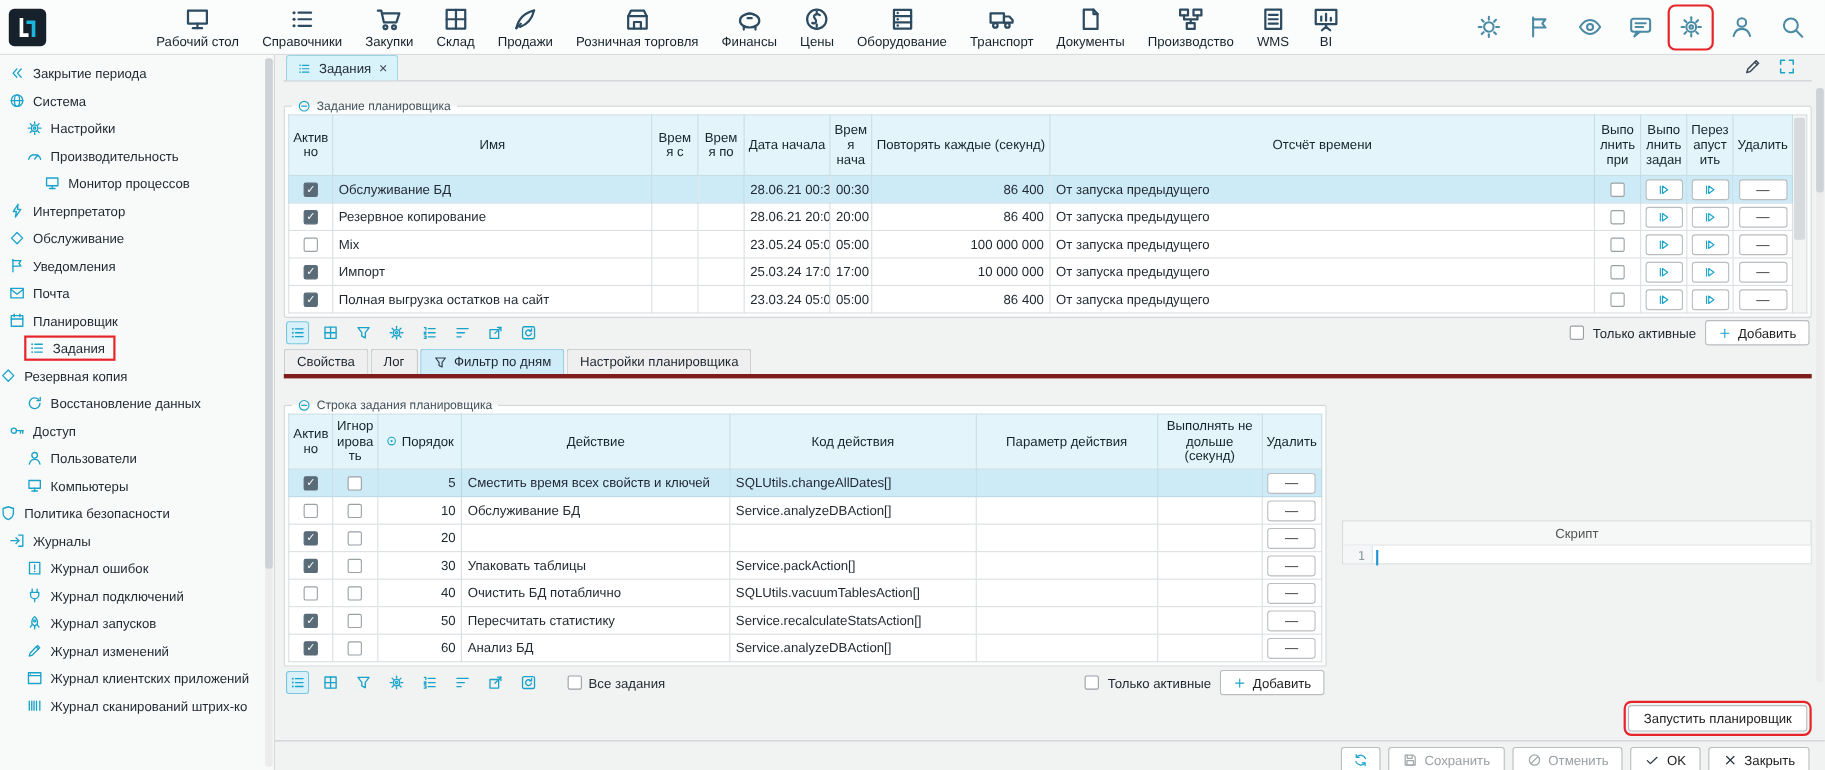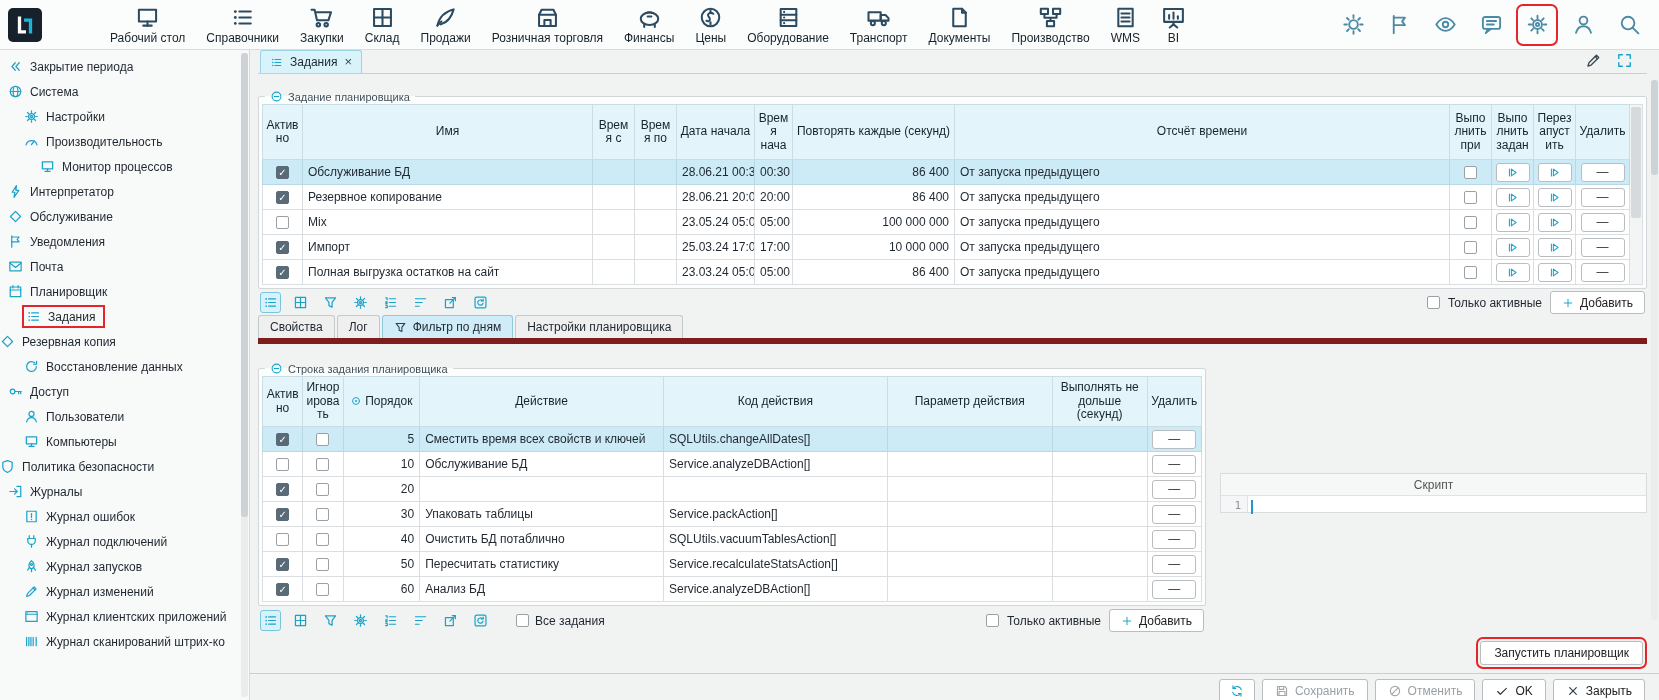--- a/index.html
+++ b/index.html
@@ -9,21 +9,21 @@
   button{font-family:inherit;font-size:12px}
 
   .icn{display:inline-flex;align-items:center;justify-content:center}
   .icn svg{width:100%;height:100%;fill:none;stroke:currentColor;stroke-width:1.3;stroke-linecap:round;stroke-linejoin:round}
   .icn svg .fillC{fill:currentColor;stroke:none}
 
   
   .topbar{height:50px;background:#fbfcfc;border-bottom:1px solid #d8dcde;display:flex;align-items:center;padding:0 12px 0 8px}
   .logo{width:34px;height:34px;background:#17212b;border-radius:5px;flex:none;display:flex;align-items:center;justify-content:center}
   .logo svg{width:22px;height:22px;fill:none;stroke-width:2.4;stroke-linecap:square}
-  .modules{display:flex;gap:21px;margin-left:68px;align-items:center}
+  .modules{display:flex;gap:21px;margin-left:100px;align-items:center}
   .module{display:flex;flex-direction:column;align-items:center;gap:1px;cursor:pointer}
   .module .icn{width:25px;height:25px;color:#2c4a60}
   .module .mlabel{font-size:12px;color:#17222b;white-space:nowrap}
   .top-right{margin-left:auto;display:flex;align-items:center;gap:10px}
   .iconbtn{width:36px;height:36px;display:flex;align-items:center;justify-content:center;border-radius:4px;cursor:pointer}
   .iconbtn .icn{width:23px;height:23px;color:#4b8aa5}
   .iconbtn.hl{outline:2px solid #e5252a;outline-offset:1px}
 
   
   .shell{display:flex;height:650px}
@@ -85,21 +85,21 @@
   .tbicon{width:21px;height:21px;color:#1aa3c9;display:inline-flex;padding:2px;border:1px solid transparent;border-radius:3px;cursor:pointer}
   .tbicon svg{width:100%;height:100%;fill:none;stroke:currentColor;stroke-width:1.3;stroke-linecap:round;stroke-linejoin:round}
   .tbicon svg .fillC{fill:currentColor;stroke:none}
   .tbicon.active{background:#d9f1fa;border-color:#79c7de}
   .gb-extra{display:flex;align-items:center;gap:6px;margin-left:4px}
   .gb-right{margin-left:auto;display:flex;align-items:center;gap:8px}
   .addbtn{display:flex;align-items:center;gap:6px;border:1px solid #b9bdc0;background:#fff;border-radius:3px;height:23px;padding:0 11px;cursor:pointer;color:#222}
   .addbtn .icn{width:12px;height:12px;color:#1aa3c9}
 
   
-  .subtabs{display:flex;align-items:flex-end;gap:2px;height:26px;border-bottom:6px solid #7f1d1d;margin-top:2px}
+  .subtabs{display:flex;align-items:flex-end;gap:2px;height:26px;border-bottom:4px solid #7f1d1d;margin-top:2px}
   .subtab{border:1px solid #c4c9cc;border-bottom:none;border-radius:3px 3px 0 0;background:#efefef;
           padding:4px 11px;display:flex;gap:6px;align-items:center;cursor:pointer;white-space:nowrap}
   .subtab.active{background:#cfecf8;border-color:#8fc8dd}
   .subtab .icn{width:13px;height:13px;color:#2f3d4a}
 
   
   .lower{display:flex;gap:14px;margin-top:2px;align-items:center}
   .left-col{width:948px;flex:none;display:flex;flex-direction:column}
   .script-panel{flex:1;display:flex;flex-direction:column;border:1px solid #d9dcde;background:#f6f7f7;margin-top:4px;min-width:0}
   .script-title{text-align:center;color:#555;padding:4px 0 3px;font-size:12px}

